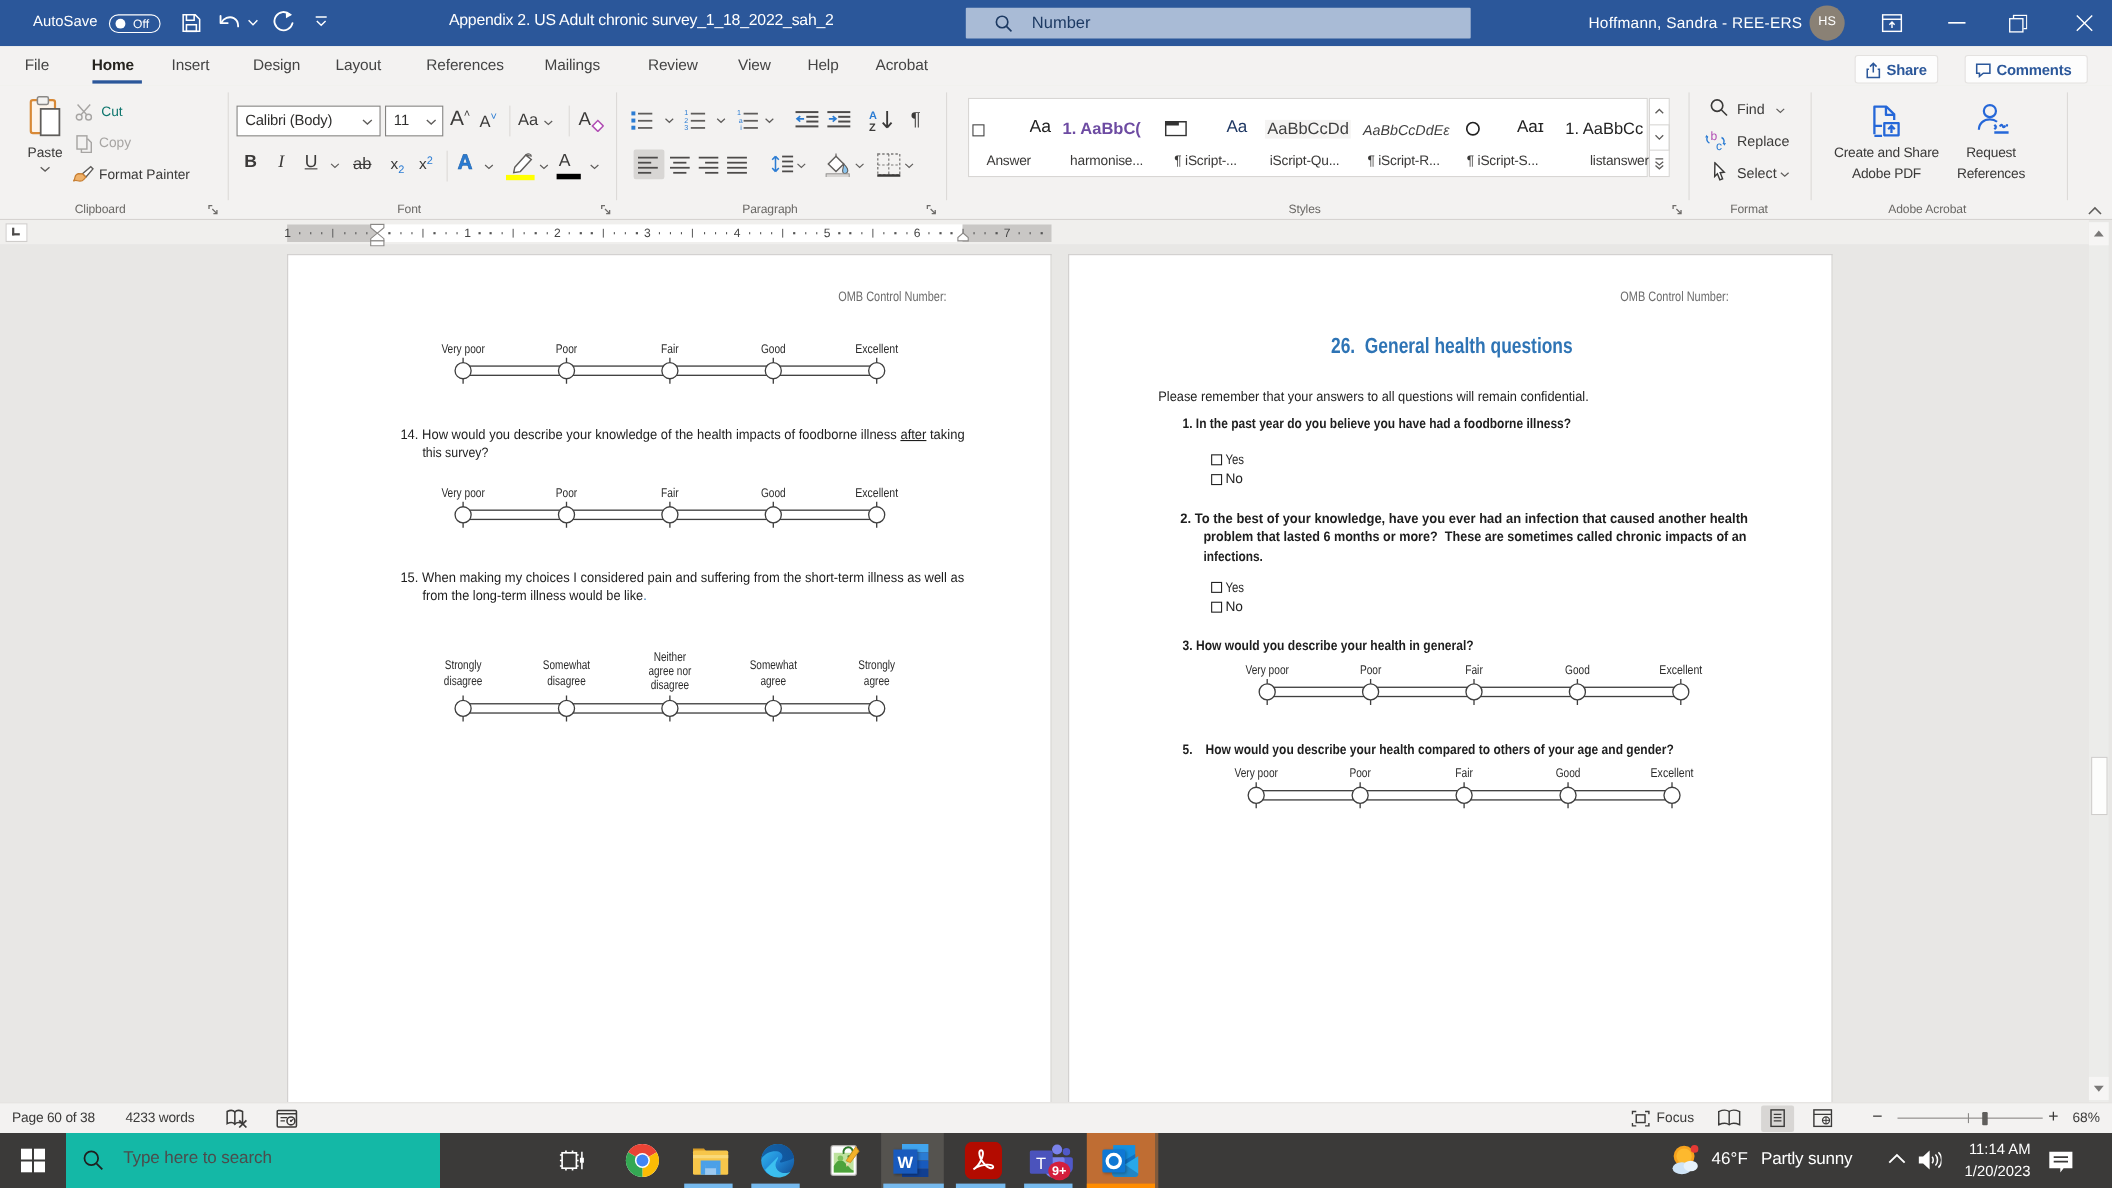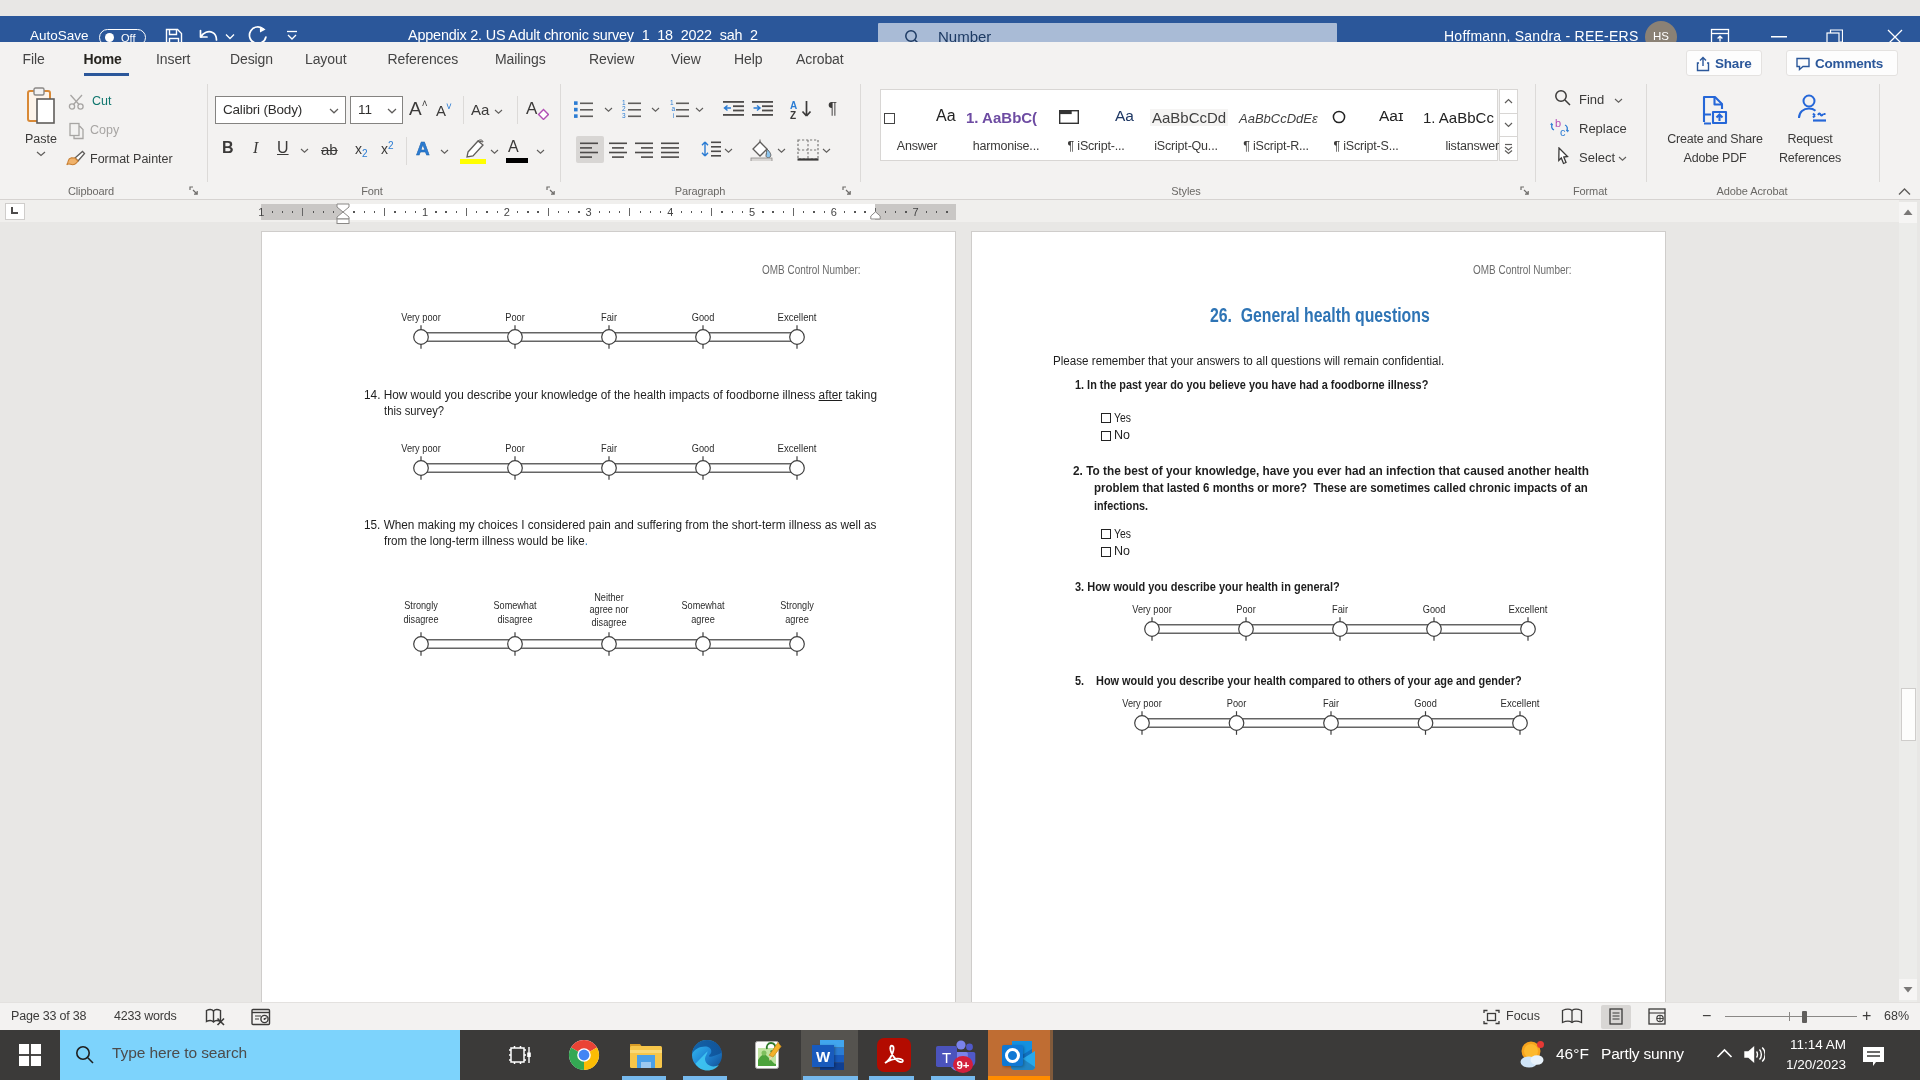--- a/index.html
+++ b/index.html
@@ -1,18 +1,18 @@
 <!DOCTYPE html>
 <html><head><meta charset="utf-8"><style>
 *{margin:0;padding:0;box-sizing:border-box}
 html,body{width:1920px;height:1080px;overflow:hidden;font-family:"Liberation Sans",sans-serif;}
 .abs{position:absolute;white-space:pre}
 #root{position:relative;width:1920px;height:1080px;background:#e8e7e5}
 
-#titlebar{position:absolute;left:0;top:16px;width:1920px;height:42px;background:#2b579a}
+#titlebar{position:absolute;left:0;top:0;width:1920px;height:42px;background:#2b579a}
 .tb-w{color:#fff}
 
 #tabrow{position:absolute;left:0;top:42px;width:1920px;height:36px;background:#f3f2f1}
 #ribbon{position:absolute;left:0;top:0;width:1920px;height:200px}
 .tab{position:absolute;top:9px;font-size:14px;color:#444;letter-spacing:-0.1px}
 .gsep{position:absolute;top:84px;height:98px;width:1px;background:#dcdad8}
 .glabel{position:absolute;top:185px;font-size:11px;color:#6a6865;text-align:center;letter-spacing:-0.1px}
 .launch{position:absolute;width:10px;height:10px}
 .combo{position:absolute;background:#fff;border:1px solid #848381;color:#2f2e2d}
 .ic{position:absolute}
@@ -606,21 +606,21 @@
 <svg class="abs" style="left:336.2px;top:203px" width="14" height="21" viewBox="0 0 14 21">
  <path d="M1 1 h12 v3 l-6 5 -6-5z" fill="#fff" stroke="#8a8886" stroke-width="1"></path>
  <path d="M7 9 l6 5 v2 h-12 v-2z" fill="#fff" stroke="#8a8886" stroke-width="1"></path>
  <rect x="1" y="16" width="12" height="4.5" fill="#fff" stroke="#8a8886" stroke-width="1"></rect>
 </svg>
 <svg class="abs" style="left:869.6px;top:211px" width="11" height="9" viewBox="0 0 11 9">
  <path d="M0.8 8 v-3 l4.7-4.2 4.7 4.2 v3z" fill="#fff" stroke="#8a8886" stroke-width="1"></path>
 </svg>
 
 <div id="statusbar" style="position:absolute">
-<div class="abs" style="left:11px;top:6px;letter-spacing:-0.2px">Page 33 of 38</div>
+<div class="abs" style="left:11px;top:6px;letter-spacing:-0.2px">Page 60 of 38</div>
 <div class="abs" style="left:114px;top:6px;letter-spacing:-0.2px">4233 words</div>
 <svg class="abs" style="left:205px;top:5px" width="21" height="18" viewBox="0 0 21 18" fill="none" stroke="#3b3a39" stroke-width="1.4">
  <path d="M1.5 2.5 c2.5-1.3 5.5-1.3 7 0.5 1.5-1.8 4.5-1.8 7-0.5 v11 c-2.5-1.3-5.5-1.3-7 0.5 -1.5-1.8-4.5-1.8-7-0.5z"></path>
  <path d="M8.5 3 v11"></path>
  <path d="M12.5 10.5 l6.5 6.5 M19 10.5 l-6.5 6.5" stroke-width="1.6"></path>
 </svg>
 <svg class="abs" style="left:251px;top:5px" width="20" height="18" viewBox="0 0 20 18" fill="none" stroke="#3b3a39" stroke-width="1.4">
  <rect x="1" y="1.5" width="17.5" height="15" rx="1"></rect>
  <path d="M1 4.5 h17.5"></path>
         <path d="M4 8 h6 M4 11 h4" stroke-width="1.2"></path>
@@ -656,21 +656,21 @@
 <div class="abs" style="left:1884px;top:6px">68%</div>
 </div>
 <div id="taskbar">
 <svg class="abs" style="left:19px;top:14px" width="22" height="22" viewBox="0 0 24 24" fill="#fff">
  <rect x="0" y="0" width="11" height="11"></rect>
         <rect x="13" y="0" width="11" height="11"></rect>
  <rect x="0" y="13" width="11" height="11"></rect>
         <rect x="13" y="13" width="11" height="11"></rect>
 </svg>
 
-<div class="abs" style="left:60px;top:0;width:400px;height:50px;background:#7dd3fc">
+<div class="abs" style="left:60px;top:0;width:340px;height:50px;background:#14b8a6">
  <svg class="abs" style="left:15px;top:15px" width="20" height="20" viewBox="0 0 20 20" fill="none" stroke="#1f1f1f" stroke-width="1.6">
           <circle cx="8" cy="8" r="6.2"></circle>
           <path d="M12.8 12.8 L18 18"></path>
         </svg>
  <div class="abs" style="left:52px;top:14px;font-size:15.5px;color:#4c4c4c;letter-spacing:-0.1px">Type here to search</div>
 </div>
 
 <svg class="abs" style="left:508px;top:14px" width="23" height="22" viewBox="0 0 23 22" fill="none" stroke="#fff" stroke-width="1.5">
  <rect x="3" y="4" width="13" height="14"></rect>
  <path d="M1 6 h2 M1 11 h2 M1 16 h2 M16 6 h2 M16 11 h2 M16 16 h2 M6.5 2 v2 M12.5 2 v2 M6.5 18 v2 M12.5 18 v2"></path>

